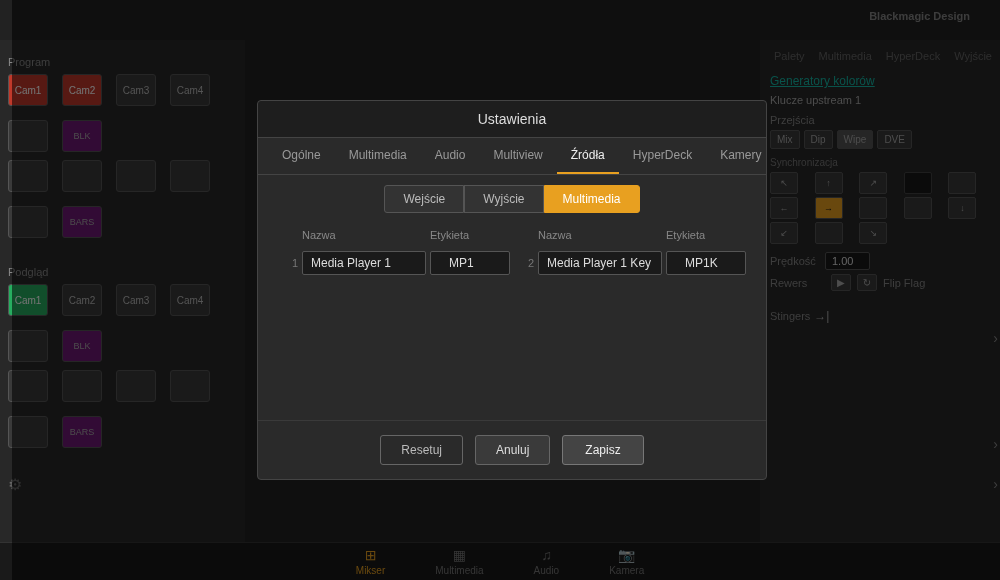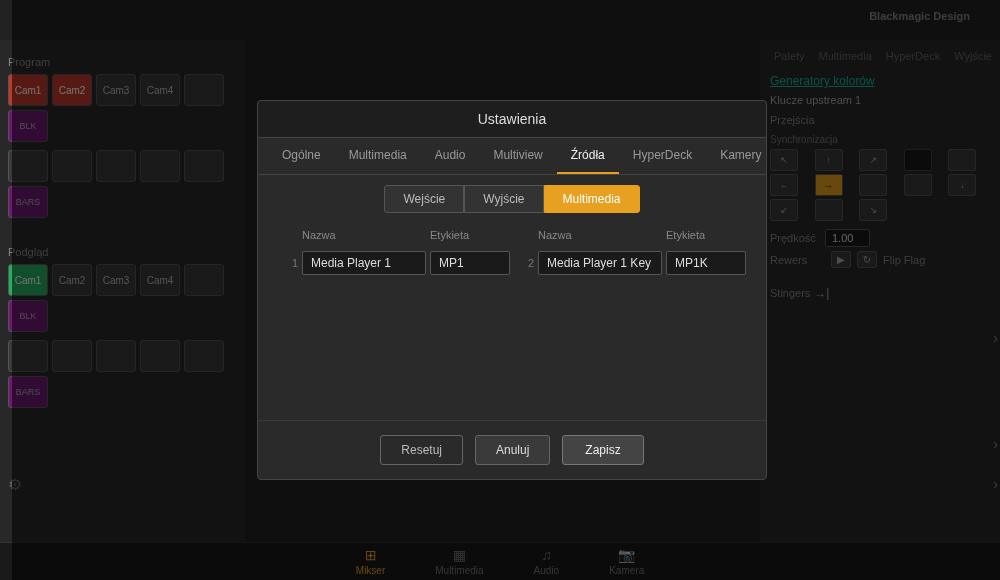--- a/index.html
+++ b/index.html
@@ -77,21 +77,21 @@
     }
     .panel-section-title {
       color: #888;
       font-size: 11px;
       margin-bottom: 6px;
       margin-top: 8px;
     }
     .cam-grid {
       display: flex;
       flex-wrap: wrap;
-      gap: 4px;
+      gap: 14px;
       margin-bottom: 8px;
     }
     .cam-btn {
       width: 40px; height: 32px;
       background: #3a3a3a;
       border: 1px solid #555;
       border-radius: 3px;
       display: flex;
       align-items: center;
       justify-content: center;
@@ -327,21 +327,21 @@
       font-size: 12px;
       padding: 4px 8px;
       border-radius: 2px;
       width: 100%;
     }
     .sources-label-input {
       background: #1a1a1a;
       border: 1px solid #555;
       color: #ddd;
       font-size: 12px;
-      padding: 4px 8px;
+      padding: 4px 18px;
       border-radius: 2px;
       width: 100%;
     }
 
     .modal-footer {
       display: flex;
       justify-content: center;
       gap: 12px;
       padding: 14px 16px;
       border-top: 1px solid #3a3a3a;
@@ -432,20 +432,26 @@
     <div class="right-tab">Multimedia</div>
     <div class="right-tab">HyperDeck</div>
     <div class="right-tab">Wyjście</div>
   </div>
 
   <div class="right-section-title">Generatory kolorów</div>
   <div class="right-sub-title">Klucze upstream 1</div>
 
   <div class="transition-section">
     <div class="transition-label">Przejścia</div>
+    <div class="transition-buttons">
+      <div class="trans-btn">Mix</div>
+      <div class="trans-btn">Dip</div>
+      <div class="trans-btn active">Wipe</div>
+      <div class="trans-btn">DVE</div>
+    </div>
   </div>
 
   <div style="color:#777;font-size:10px;margin-bottom:4px;">Synchronizacja</div>
 
   <div class="wipe-grid">
     <div class="wipe-btn">↖</div>
     <div class="wipe-btn">↑</div>
     <div class="wipe-btn">↗</div>
     <div class="wipe-btn" style="background:#1a1a1a;border:1px solid #444;"></div>
     <div class="wipe-btn"></div>

